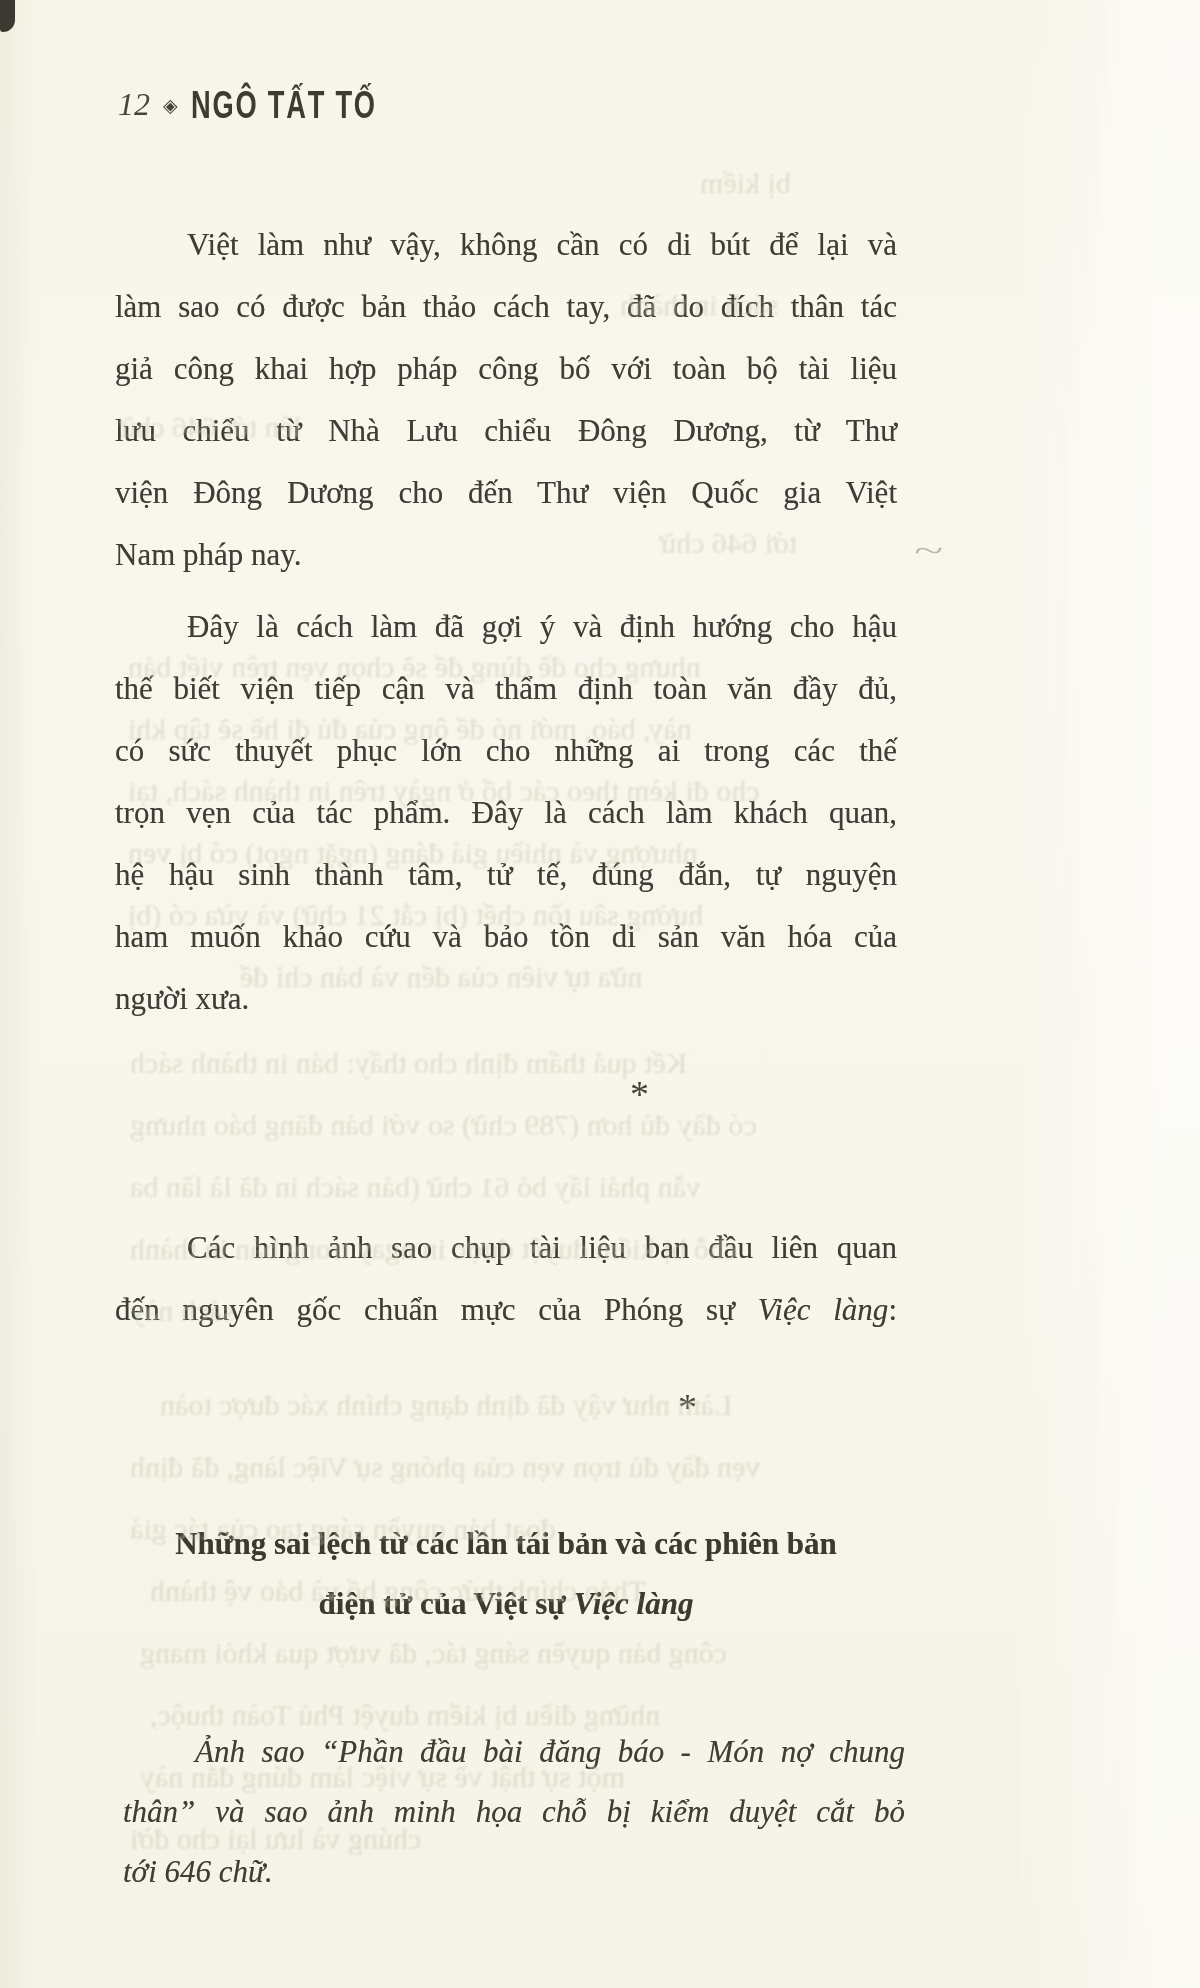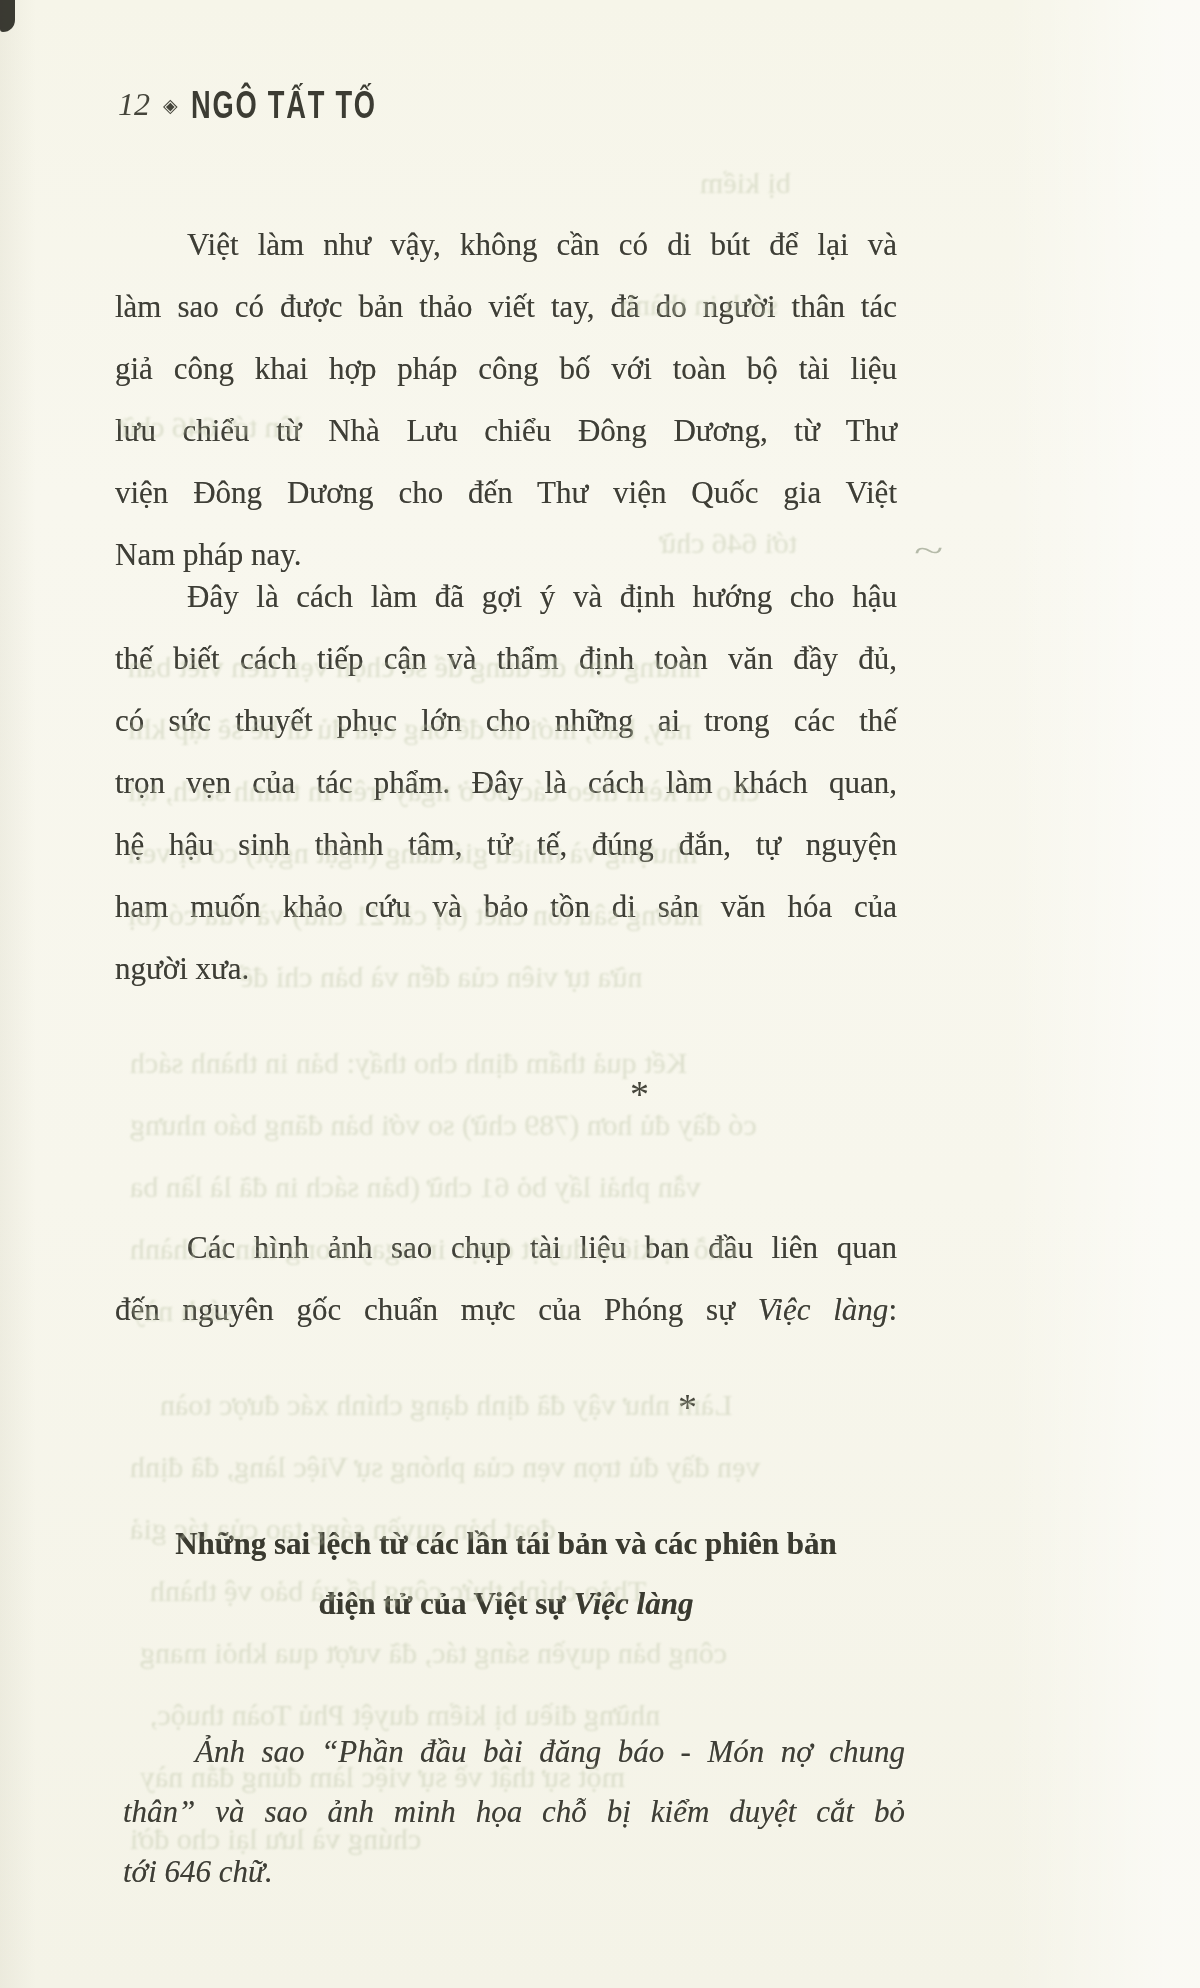--- a/index.html
+++ b/index.html
@@ -67,30 +67,30 @@
   <div class="corner-smudge"></div>
 
   <div class="page-header">
     <span class="page-num">12</span>
     <span class="diamond">◈</span>
     <span class="author">NGÔ TẤT TỐ</span>
   </div>
 
   <div class="para" style="top:214px;">
       <div class="line first"><span>Việt làm như vậy, không cần có di bút để lại và</span></div>
-      <div class="line"><span>làm sao có được bản thảo viết tay, đã do người thân tác</span></div>
+      <div class="line"><span>làm sao có được bản thảo cách tay, đã do đích thân tác</span></div>
       <div class="line"><span>giả công khai hợp pháp công bố với toàn bộ tài liệu</span></div>
       <div class="line"><span>lưu chiểu từ Nhà Lưu chiểu Đông Dương, từ Thư</span></div>
       <div class="line"><span>viện Đông Dương cho đến Thư viện Quốc gia Việt</span></div>
       <div class="line last"><span>Nam pháp nay.</span></div>
     </div>
 
-  <div class="para" style="top:566px;">
+  <div class="para" style="top:596px;">
       <div class="line first"><span>Đây là cách làm đã gợi ý và định hướng cho hậu</span></div>
-      <div class="line"><span>thế biết cách tiếp cận và thẩm định toàn văn đầy đủ,</span></div>
+      <div class="line"><span>thế biết viện tiếp cận và thẩm định toàn văn đầy đủ,</span></div>
       <div class="line"><span>có sức thuyết phục lớn cho những ai trong các thế</span></div>
       <div class="line"><span>trọn vẹn của tác phẩm. Đây là cách làm khách quan,</span></div>
       <div class="line"><span>hệ hậu sinh thành tâm, tử tế, đúng đắn, tự nguyện</span></div>
       <div class="line"><span>ham muốn khảo cứu và bảo tồn di sản văn hóa của</span></div>
       <div class="line last"><span>người xưa.</span></div>
     </div>
 
   <div class="ast" style="top:1072px;left:630px;">*</div>
 
   <div class="para" style="top:1217px;">

